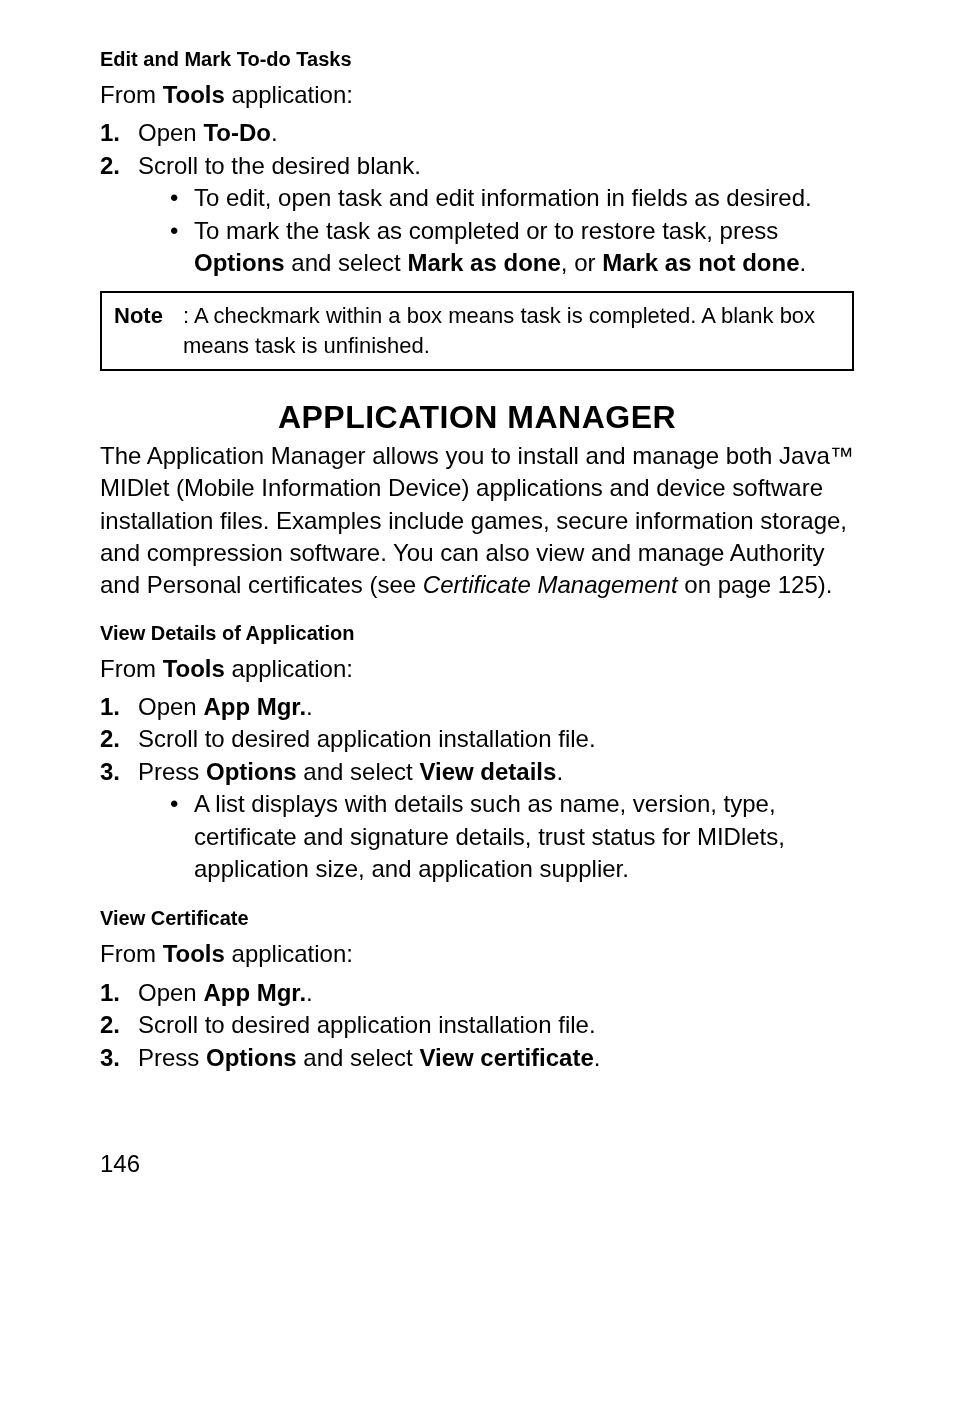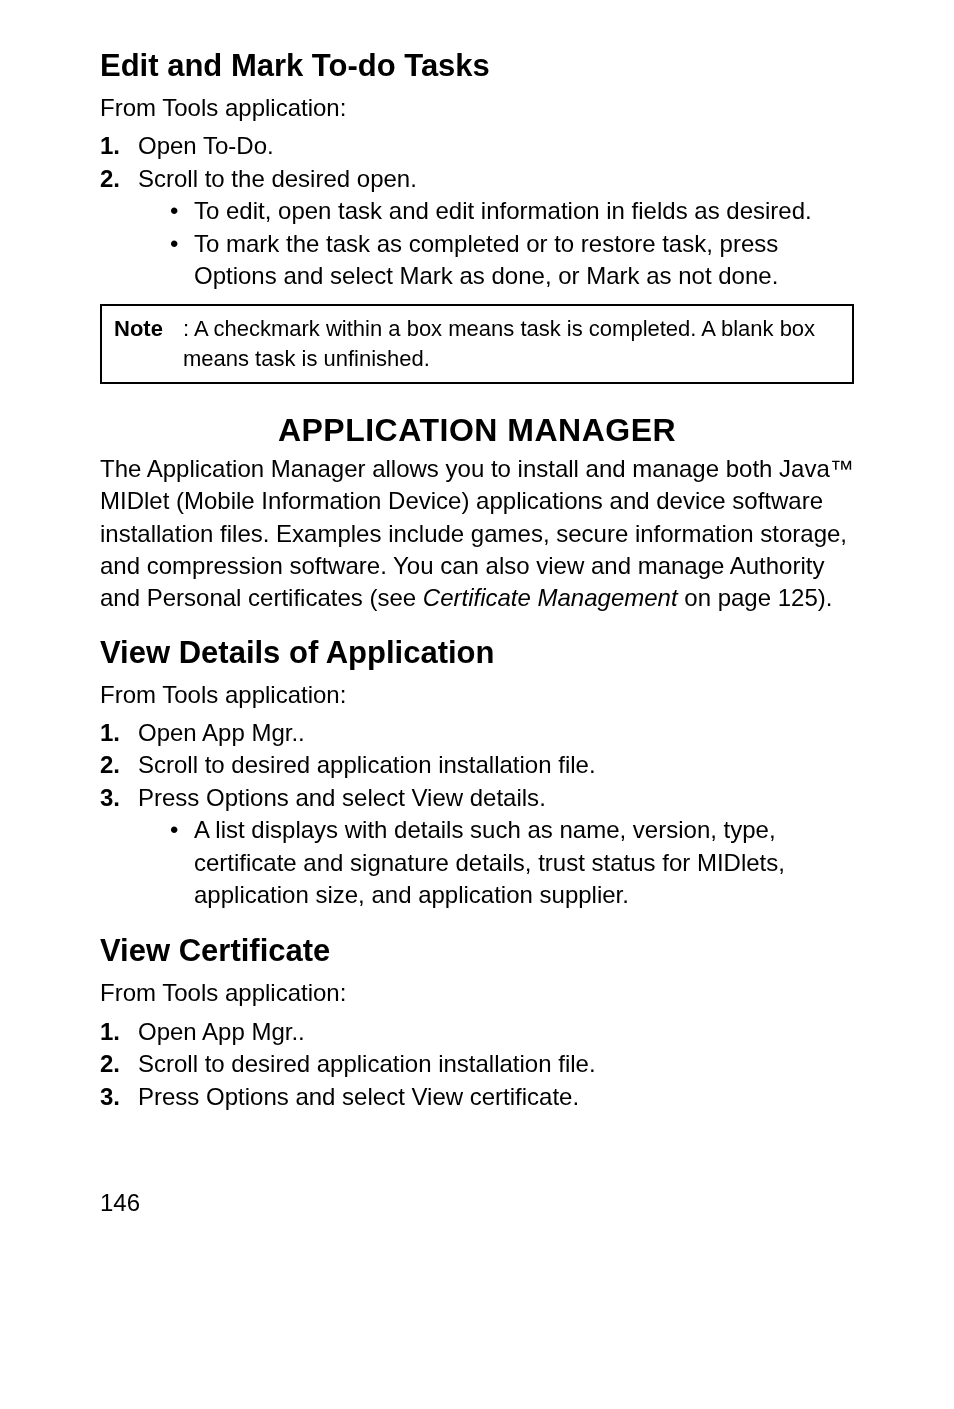--- a/index.html
+++ b/index.html
@@ -9,30 +9,30 @@
     font-family: Arial, Helvetica, sans-serif;
     color: #000;
     width: 954px;
     height: 1409px;
     box-sizing: border-box;
   }
   .page {
     padding: 48px 100px 40px 100px;
   }
   .h3 {
-    font-size: 31px;
+    font-size: 20px;
     font-weight: bold;
     margin: 0 0 8px 0;
   }
   .para {
     font-size: 24px;
     line-height: 1.35;
     margin: 0 0 6px 0;
   }
-  .bold { font-weight: normal; }
+  .bold { font-weight: bold; }
   .italic { font-style: italic; margin-top: 28px; }
   ol.steps {
     list-style: none;
     padding: 0;
     margin: 0 0 6px 0;
     counter-reset: step;
   }
   ol.steps > li {
     counter-increment: step;
     font-size: 24px;
@@ -105,21 +105,21 @@
 
   <div class="h3">Edit and Mark To-do Tasks</div>
   <p class="para">
     <span>From </span><span class="bold">Tools</span><span> application:</span>
   </p>
   <ol class="steps">
     <li>
       <span>Open </span><span class="bold">To-Do</span><span>.</span>
     </li>
     <li>
-      <span>Scroll to the desired open.</span>
+      <span>Scroll to the desired blank.</span>
       <ul class="bullets">
         <li>To edit, open task and edit information in fields as desired.</li>
         <li>
           <span>To mark the task as completed or to restore task, press </span><span class="bold">Options</span><span> and select </span><span class="bold">Mark as done</span><span>, or </span><span class="bold">Mark as not done</span><span>.</span>
         </li>
       </ul>
     </li>
   </ol>
 
   <div class="notebox">

